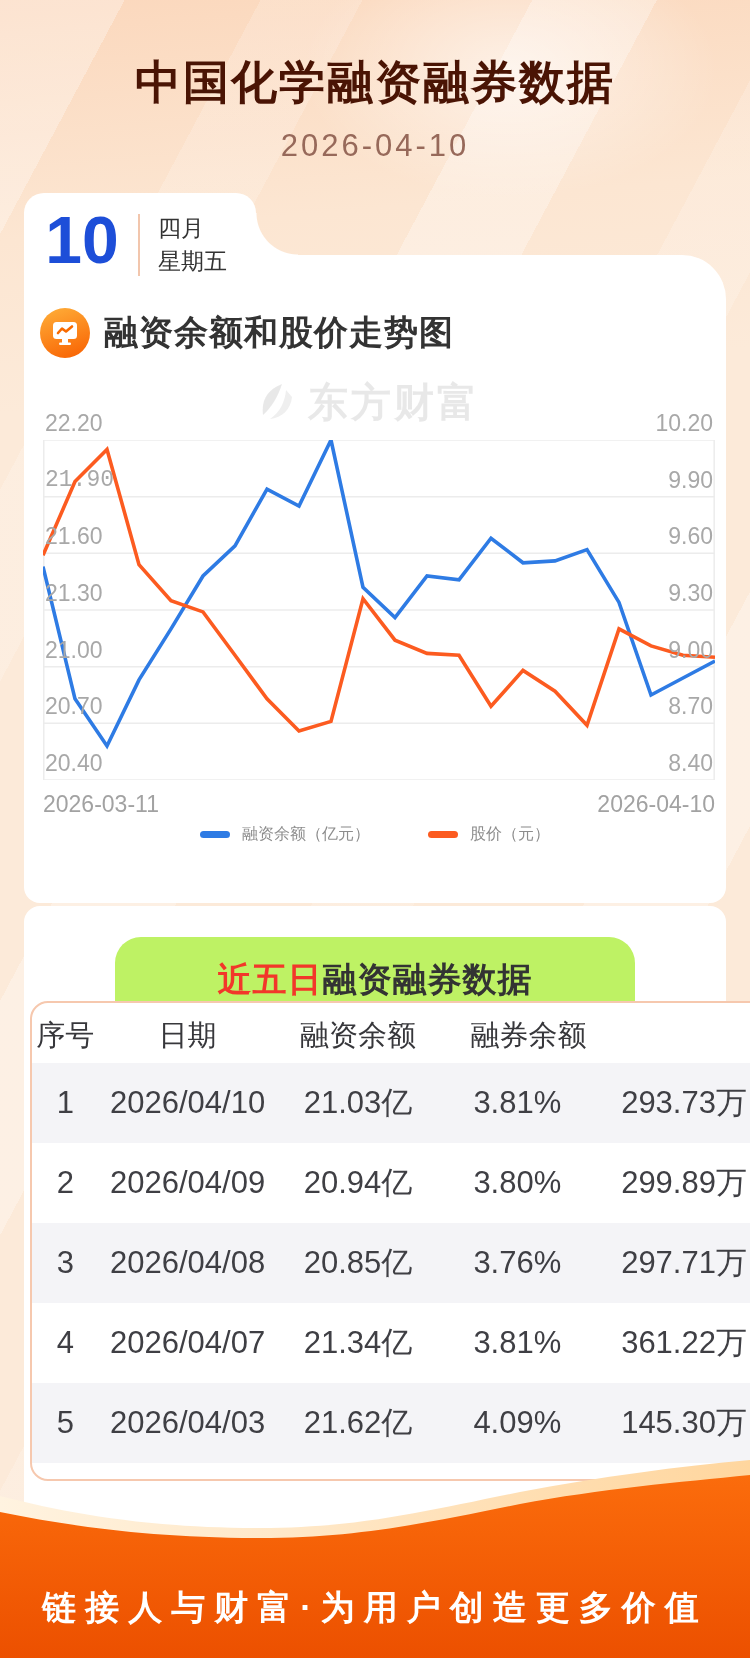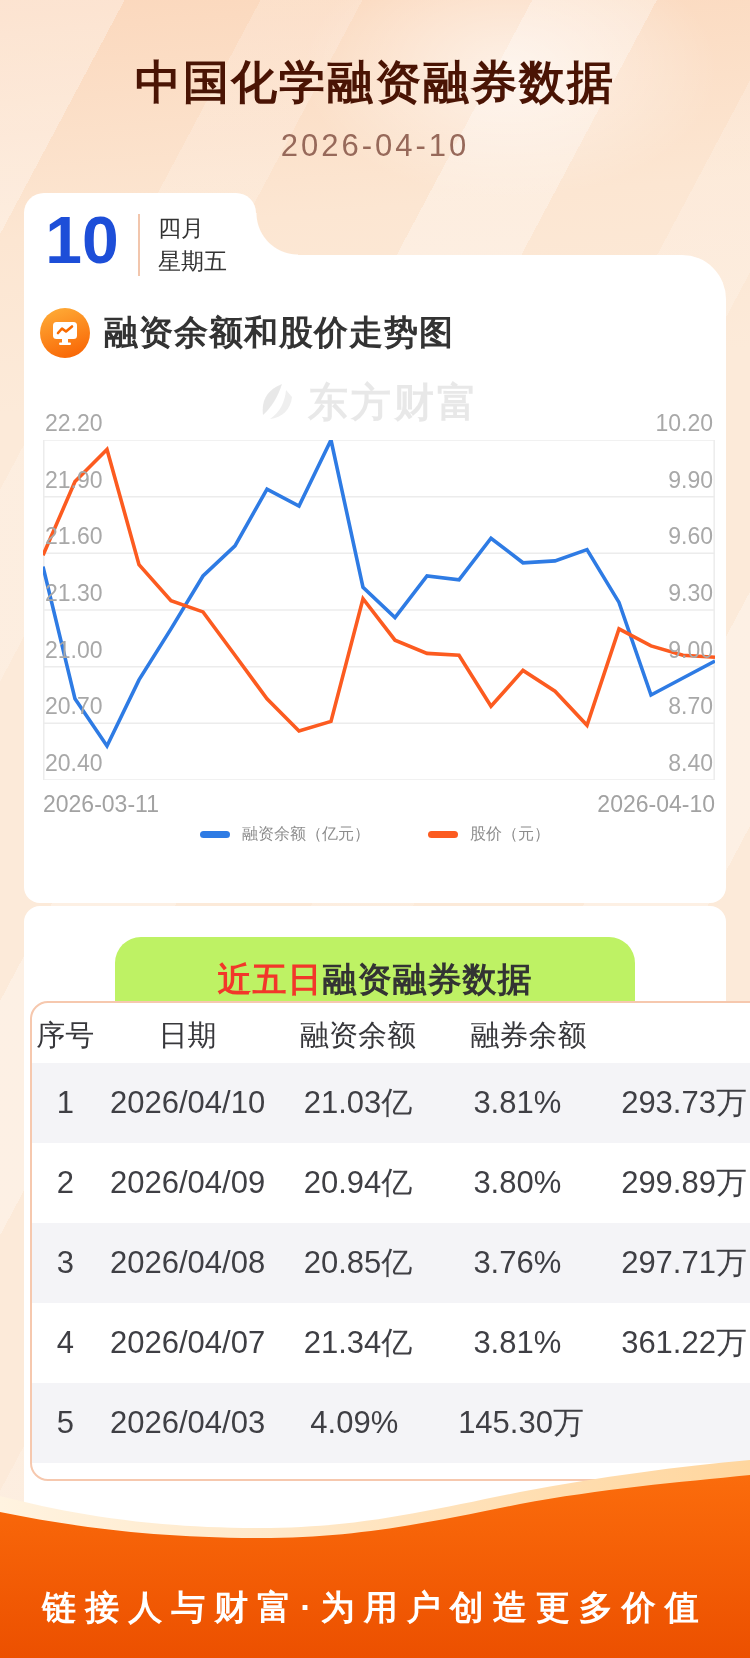--- a/index.html
+++ b/index.html
@@ -128,21 +128,21 @@
       <line x1="0" y1="283.3" x2="672" y2="283.3" stroke="#ececec" stroke-width="1.5"></line>
       <line x1="0" y1="340.0" x2="672" y2="340.0" stroke="#ececec" stroke-width="1.5"></line>
       <line x1="0.8" y1="0" x2="0.8" y2="340" stroke="#ececec" stroke-width="1.5"></line>
       <line x1="671.2" y1="0" x2="671.2" y2="340" stroke="#ececec" stroke-width="1.5"></line>
       <polyline points="0.0,126.6 32.0,258.8 64.0,306.0 96.0,239.9 128.0,188.9 160.0,136.0 192.0,105.8 224.0,49.1 256.0,66.1 288.0,0.0 320.0,147.3 352.0,177.6 384.0,136.0 416.0,139.8 448.0,98.2 480.0,122.8 512.0,120.9 544.0,109.6 576.0,162.4 608.0,255.0 640.0,238.0 672.0,221.0" fill="none" stroke="#2e7be4" stroke-width="3.6" stroke-linejoin="miter"></polyline>
       <polyline points="0.0,115.2 32.0,41.6 64.0,9.4 96.0,124.7 128.0,160.6 160.0,171.9 192.0,215.3 224.0,258.8 256.0,290.9 288.0,281.4 320.0,158.7 352.0,200.2 384.0,213.4 416.0,215.3 448.0,266.3 480.0,230.4 512.0,251.2 544.0,285.2 576.0,188.9 608.0,205.9 640.0,215.3 672.0,217.2" fill="none" stroke="#fc5b20" stroke-width="3.6" stroke-linejoin="miter"></polyline>
     </svg>
 </div>
 <div id="ticks-left">
     <div class="tick" style="left: 45px; top: 410px;">22.20</div>
-    <div class="tick" style="left: 45px; top: 466.667px;">21.90</div>
+    <div class="tick" style="left: 45px; top: 466.667px; font-family: Liberation Mono, monospace;">21.90</div>
     <div class="tick" style="left: 45px; top: 523.333px;">21.60</div>
     <div class="tick" style="left: 45px; top: 580px;">21.30</div>
     <div class="tick" style="left: 45px; top: 636.667px;">21.00</div>
     <div class="tick" style="left: 45px; top: 693.333px;">20.70</div>
     <div class="tick" style="left: 45px; top: 750px;">20.40</div>
   </div>
 <div id="ticks-right">
     <div class="tick" style="right: 37px; top: 410px;">10.20</div>
     <div class="tick" style="right: 37px; top: 466.667px;">9.90</div>
     <div class="tick" style="right: 37px; top: 523.333px;">9.60</div>
@@ -202,20 +202,21 @@
       <div class="trow">
         <div class="td" style="width: 9%;">4</div>
         <div class="td" style="width: 24%;">2026/04/07</div>
         <div class="td" style="width: 22%;">21.34亿</div>
         <div class="td" style="width: 21%;">3.81%</div>
         <div class="td" style="width: 24%;">361.22万</div>
       </div>
       <div class="trow odd">
         <div class="td" style="width: 9%;">5</div>
         <div class="td" style="width: 24%;">2026/04/03</div>
+        <div class="td" style="width: 22%;">21.62亿</div>
         <div class="td" style="width: 21%;">4.09%</div>
         <div class="td" style="width: 24%;">145.30万</div>
       </div>
     </div>
 </div>
 
 <div class="watermark wm-table">
   <svg width="42" height="42" viewBox="0 0 42 42">
     <path d="M24 2 C10 7 3 18 5 33 C13 26 20 15 24 2 Z" fill="#d7d7d7"></path>
     <path d="M28 8 C27 20 22 30 12 37 C34 36 33 27 34 15 Z" fill="#e2e2e2" opacity="0.7"></path>

